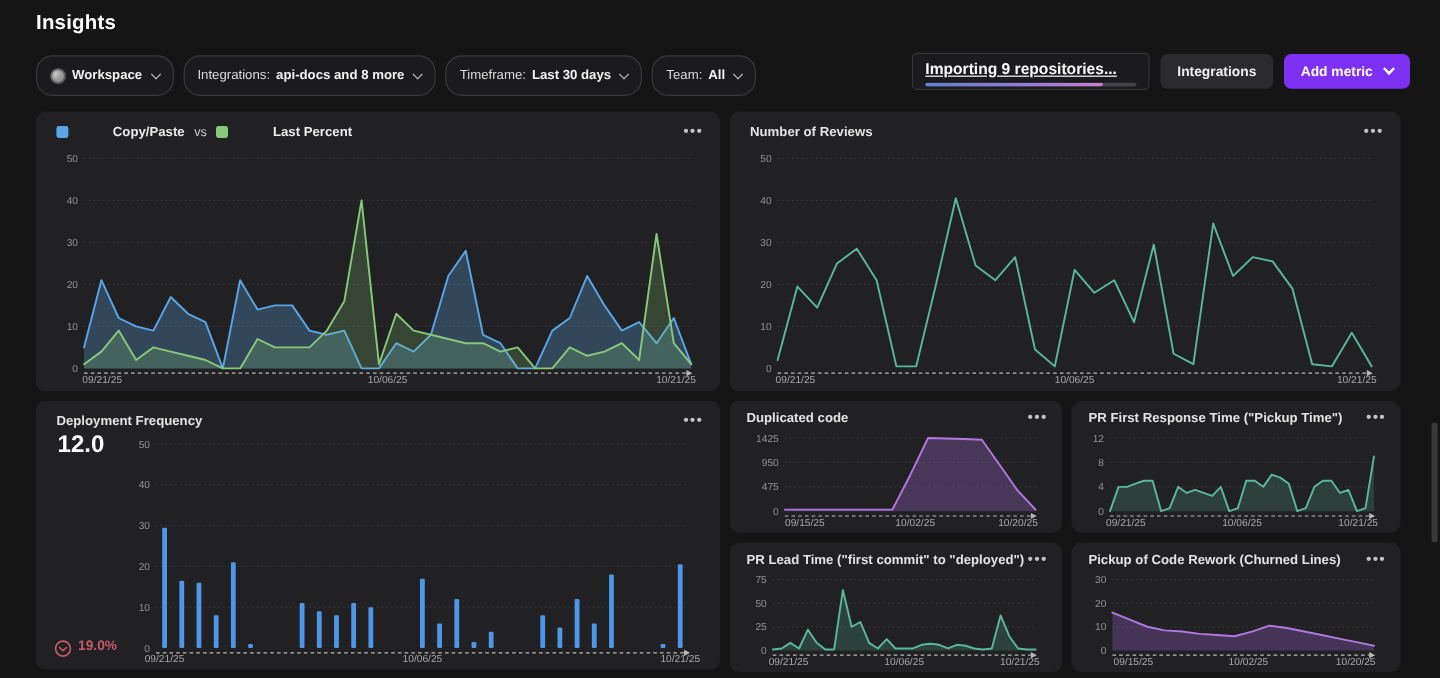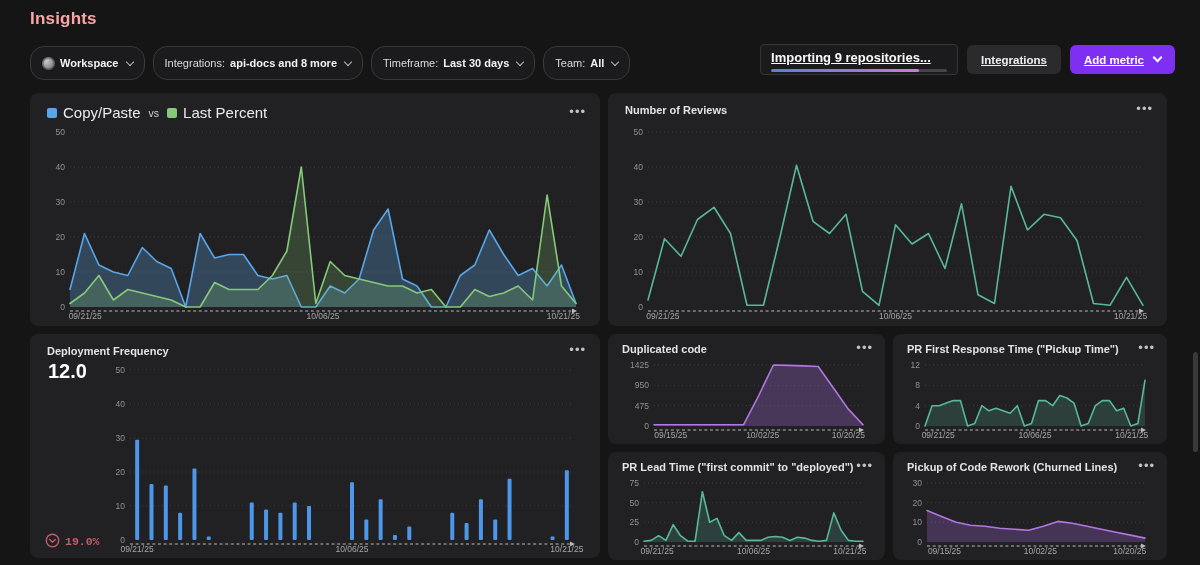--- a/index.html
+++ b/index.html
@@ -1,21 +1,21 @@
 <!DOCTYPE html>
 <html><head>
 <meta charset="utf-8">
 <style>
   * { margin:0; padding:0; box-sizing:border-box; }
   html,body { background:#0e0e0f; }
   .app {
     position:relative; width:1200px; height:565px; overflow:hidden;
     background:#151516; font-family:"Liberation Sans", sans-serif; color:#e8e8e8;
   }
-  .page-title { position:absolute; left:30px; top:9px; font-size:17px; font-weight:700; color:#fca5a5; letter-spacing:.2px; }
+  .page-title { position:absolute; left:30px; top:9px; font-size:17px; font-weight:700; color:#ffffff; letter-spacing:.2px; }
 
   
   .filters { position:absolute; left:30px; top:46px; display:flex; gap:8px; }
   .pill {
     display:flex; align-items:center; gap:5px; height:27px; padding:16px 11px;
     background:#1b1b1d; border:1px solid #39393c; border-radius:14px;
     font-size:11px; color:#e6e6e6; cursor:pointer; white-space:nowrap;
   }
   .pill .prefix { font-weight:400; color:#dcdcdc; }
   .pill .val { font-weight:700; color:#f2f2f2; }
@@ -25,21 +25,21 @@
   .chev { width:6px; height:6px; border-right:1.5px solid #b9b9b9; border-bottom:1.5px solid #b9b9b9;
     transform:rotate(45deg); margin-top:-3px; margin-left:3px; }
   .right-controls { position:absolute; right:25px; top:44px; display:flex; align-items:flex-start; gap:9px; }
   .progress-box { width:198px; height:31px; background:#1b1b1d; border:1px solid #353538; border-radius:4px;
     padding:5px 10px 0 10px; }
   .progress-label { font-size:13px; font-weight:700; color:#fbfbfb;text-decoration:underline; }
   .progress-track { margin-top:4px; height:3px; background:#454549; border-radius:2px; overflow:hidden; }
   .progress-fill { height:100%; border-radius:2px;
     background:linear-gradient(90deg,#5c80d6 0%, #9a79dd 60%, #c97fd2 100%); }
   .btn { height:29px; display:flex; align-items:center; justify-content:center; border-radius:6px;
-    font-size:11.5px; cursor:pointer; padding:0 14px;text-decoration:underline; }
+    font-size:11.5px; cursor:pointer; padding:0 14px; }
   .btn-integrations { background:#2b2b2d; color:#f0f0f0; font-weight:600; margin-top:1px; }
   .btn-add { background:#7d2ff2; color:#ffffff; font-weight:700; gap:7px; margin-top:1px; }
   .btn-add .chev { border-color:#ffffff; width:7px; height:7px; border-width:2px; margin-top:-4px; }
 
   
   .card { position:absolute; background:#212123; border-radius:8px; }
   .card-head { display:flex; align-items:center; padding:11px 14px 0 17px; }
   .card-title { font-size:11px; font-weight:600; color:#e3e3e3; white-space:nowrap; }
   .dots { margin-left:auto; font-size:13px; color:#c2c2c2; letter-spacing:1px; cursor:pointer; line-height:10px; margin-top:-2px; }
   .chart { position:absolute; }
@@ -53,26 +53,26 @@
   #card-leadtime  { left:608px; top:452px; width:277px; height:108px; }
   #card-rework    { left:893px; top:452px; width:274px; height:108px; }
 
   #card-copypaste .chart, #card-reviews .chart { left:12px; right:10px; top:33px; bottom:4px; }
   #card-deploy .chart { left:70px; right:12px; top:30px; bottom:3px; }
   .card-sm .chart { left:8px; right:8px; top:25px; bottom:3px; }
   .card-sm .card-head { padding:9px 12px 0 14px; }
 
   .legend { display:flex; align-items:center; gap:6px; }
   .legend .sw { width:10px; height:10px; border-radius:2px; }
-  .legend .lab { font-size:15px; font-weight:400; color:#ececec; }
+  .legend .lab { font-size:11px; font-weight:700; color:#ececec;margin-left:31px; }
   .legend .vs { font-size:10.5px; color:#cfcfcf; margin:0 2px; }
 
   .big-value { position:absolute; left:18px; top:26px; font-size:20px; font-weight:800; color:#ffffff; }
-  .delta-badge { position:absolute; left:15px; bottom:10px; display:flex; align-items:flex-end; gap:5px;
-    color:#c55a68; font-size:11.5px; font-weight:700;font-family:Liberation Mono, monospace; }
+  .delta-badge { position:absolute; left:15px; bottom:10px; display:flex; align-items:flex-start; gap:5px;
+    color:#c55a68; font-size:11.5px; font-weight:700; }
 
   .scrollbar-thumb { position:absolute; right:2px; top:352px; width:5px; height:100px;
     background:#39393c; border-radius:3px; cursor:pointer; }
 </style>
 </head>
 <body>
 
 <div class="app">
 
   <div class="page-title">Insights</div>

